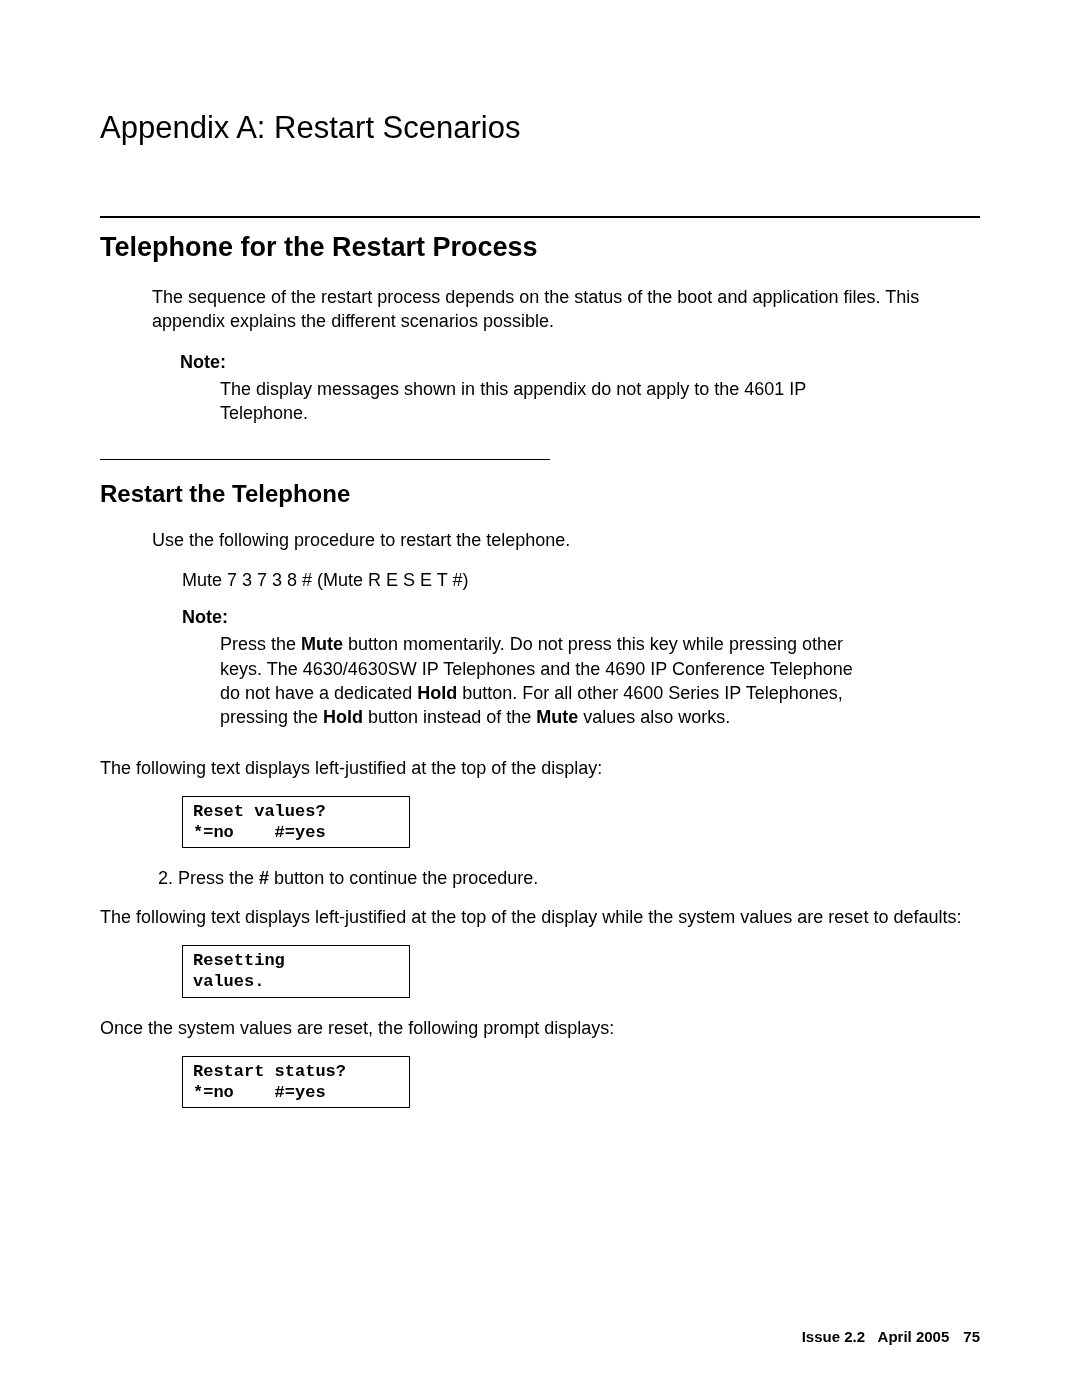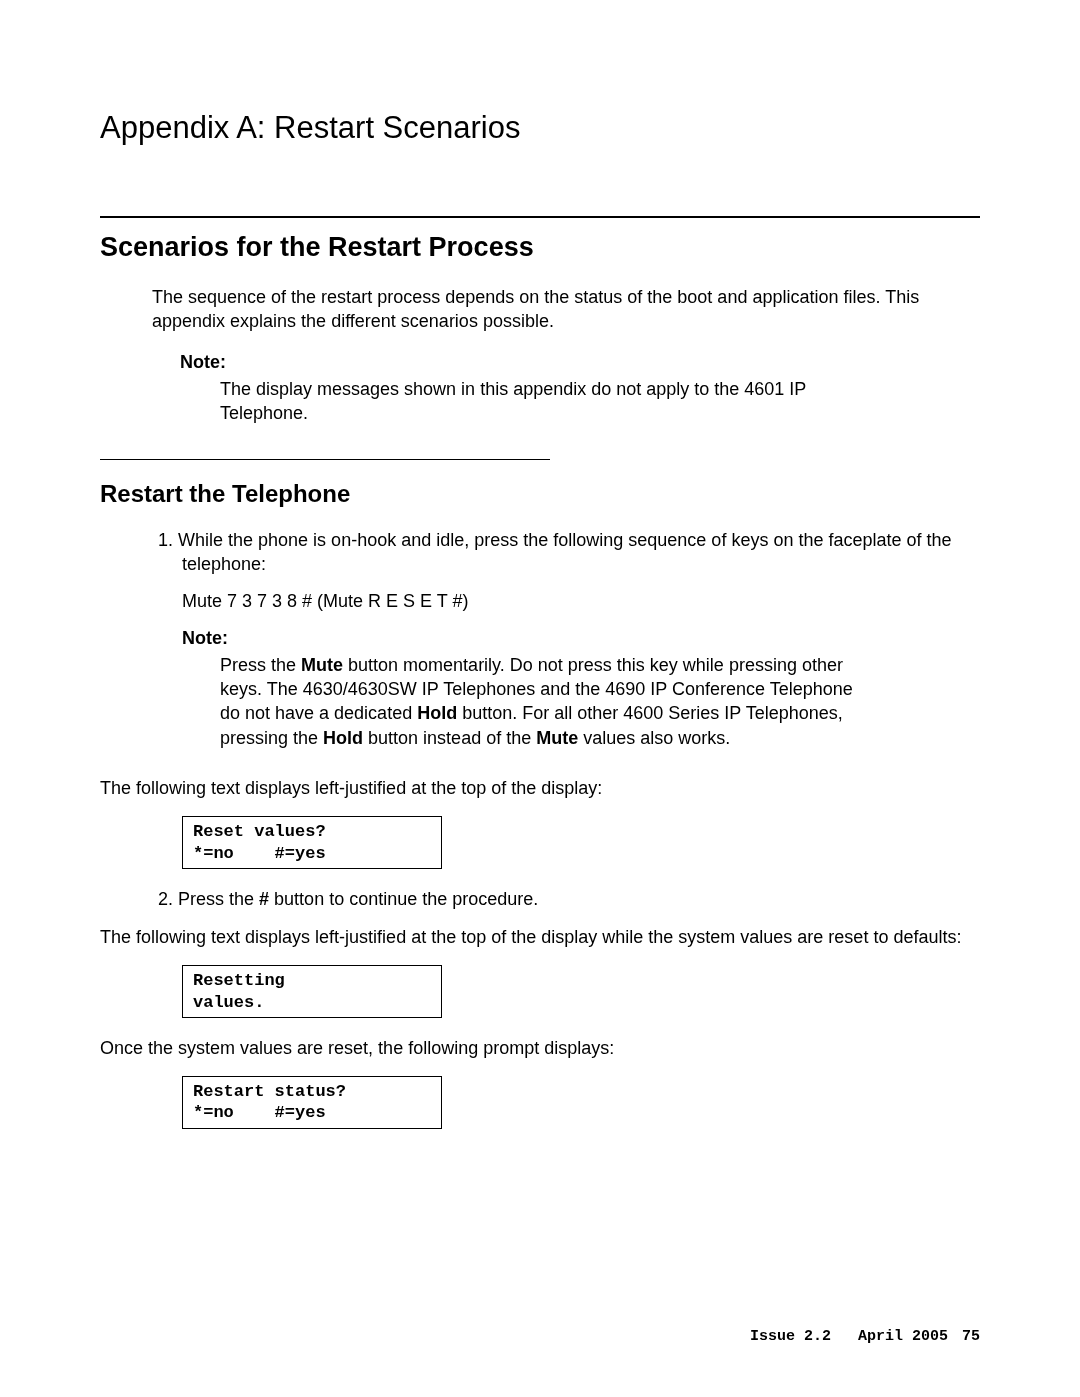--- a/index.html
+++ b/index.html
@@ -89,58 +89,53 @@
       margin-bottom: 4px;
     }
     .display-box {
       border: 1.5px solid #000;
       font-family: "Courier New", Courier, monospace;
       font-size: 17px;
       font-weight: bold;
       padding: 4px 10px 4px 10px;
       margin-left: 82px;
       margin-bottom: 18px;
-      width: 260px;
+      width: 228px;
       line-height: 1.25;
       white-space: pre;
     }
     .footer {
       position: absolute;
       bottom: 52px;
       right: 100px;
       font-size: 15px;
       font-weight: bold;
-      font-family: Liberation Mono, monospace;
     }
     .footer .pagenum { margin-left: 14px; }
     .section-block { margin-bottom: 34px; }
     .hash { font-weight: bold; }
   </style>
 </head>
 <body>
 
 <div class="appendix-title">Appendix A: Restart Scenarios</div>
 
 <div class="section-block">
   <hr class="h-rule">
-  <div class="section-title">Scenarios for the Restart Process</div>
+  <div class="section-title">Telephone for the Restart Process</div>
   <div class="body-text">The sequence of the restart process depends on the status of the boot and application files. This appendix explains the different scenarios possible.</div>
   <div class="note-label">Note:</div>
   <div class="note-body">The display messages shown in this appendix do not apply to the 4601 IP Telephone.</div>
 </div>
 
 <div>
   <hr class="h-rule-thin">
   <div class="subsection-title">Restart the Telephone</div>
+  <div class="body-text">Use the following procedure to restart the telephone.</div>
 
-  <div class="list">
-    <div class="list-item">
-      <span>1.</span> <span>While the phone is on-hook and idle, press the following sequence of keys on the faceplate of the telephone:</span>
-    </div>
-  </div>
   <div class="bold-line">Mute 7 3 7 3 8 # (Mute R E S E T #)</div>
   <div class="note-label-2">Note:</div>
   <div class="note-body">
     <span>Press the </span><b>Mute</b><span> button momentarily. Do not press this key while pressing other keys. The 4630/4630SW IP Telephones and the 4690 IP Conference Telephone do not have a dedicated </span><b>Hold</b><span> button. For all other 4600 Series IP Telephones, pressing the </span><b>Hold</b><span> button instead of the </span><b>Mute</b><span> values also works.</span>
   </div>
   <div class="list-sub">The following text displays left-justified at the top of the display:</div>
   <div class="display-box">Reset values?
 *=no    #=yes</div>
 
   <div class="list">

